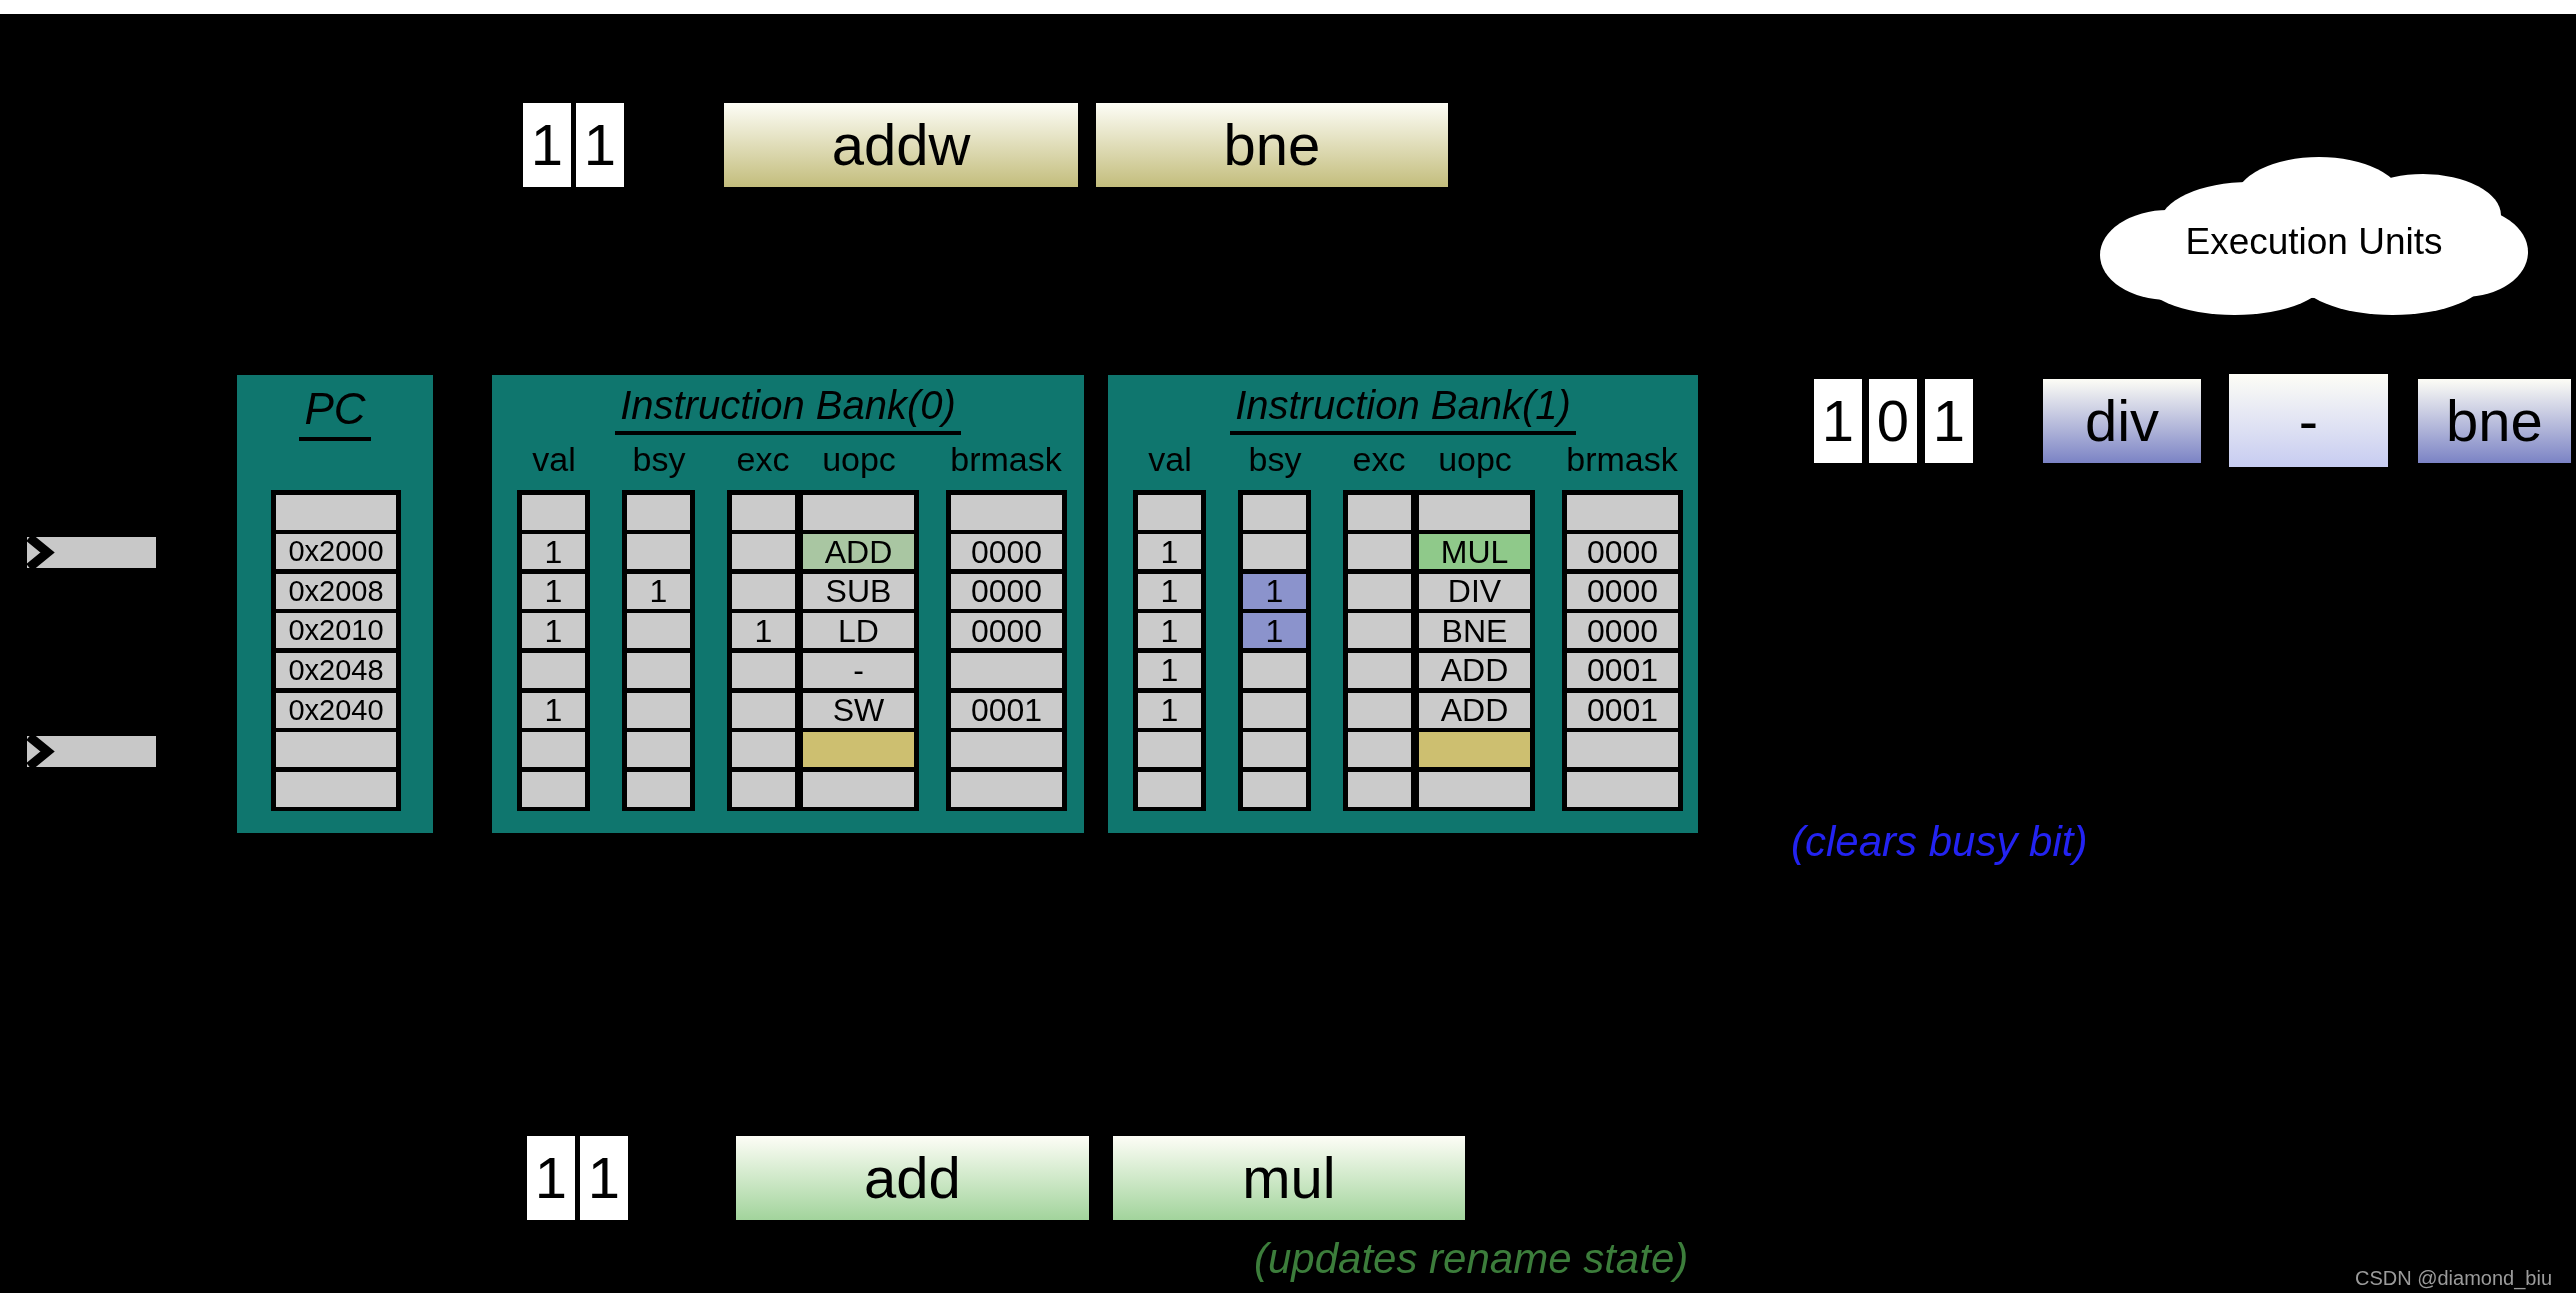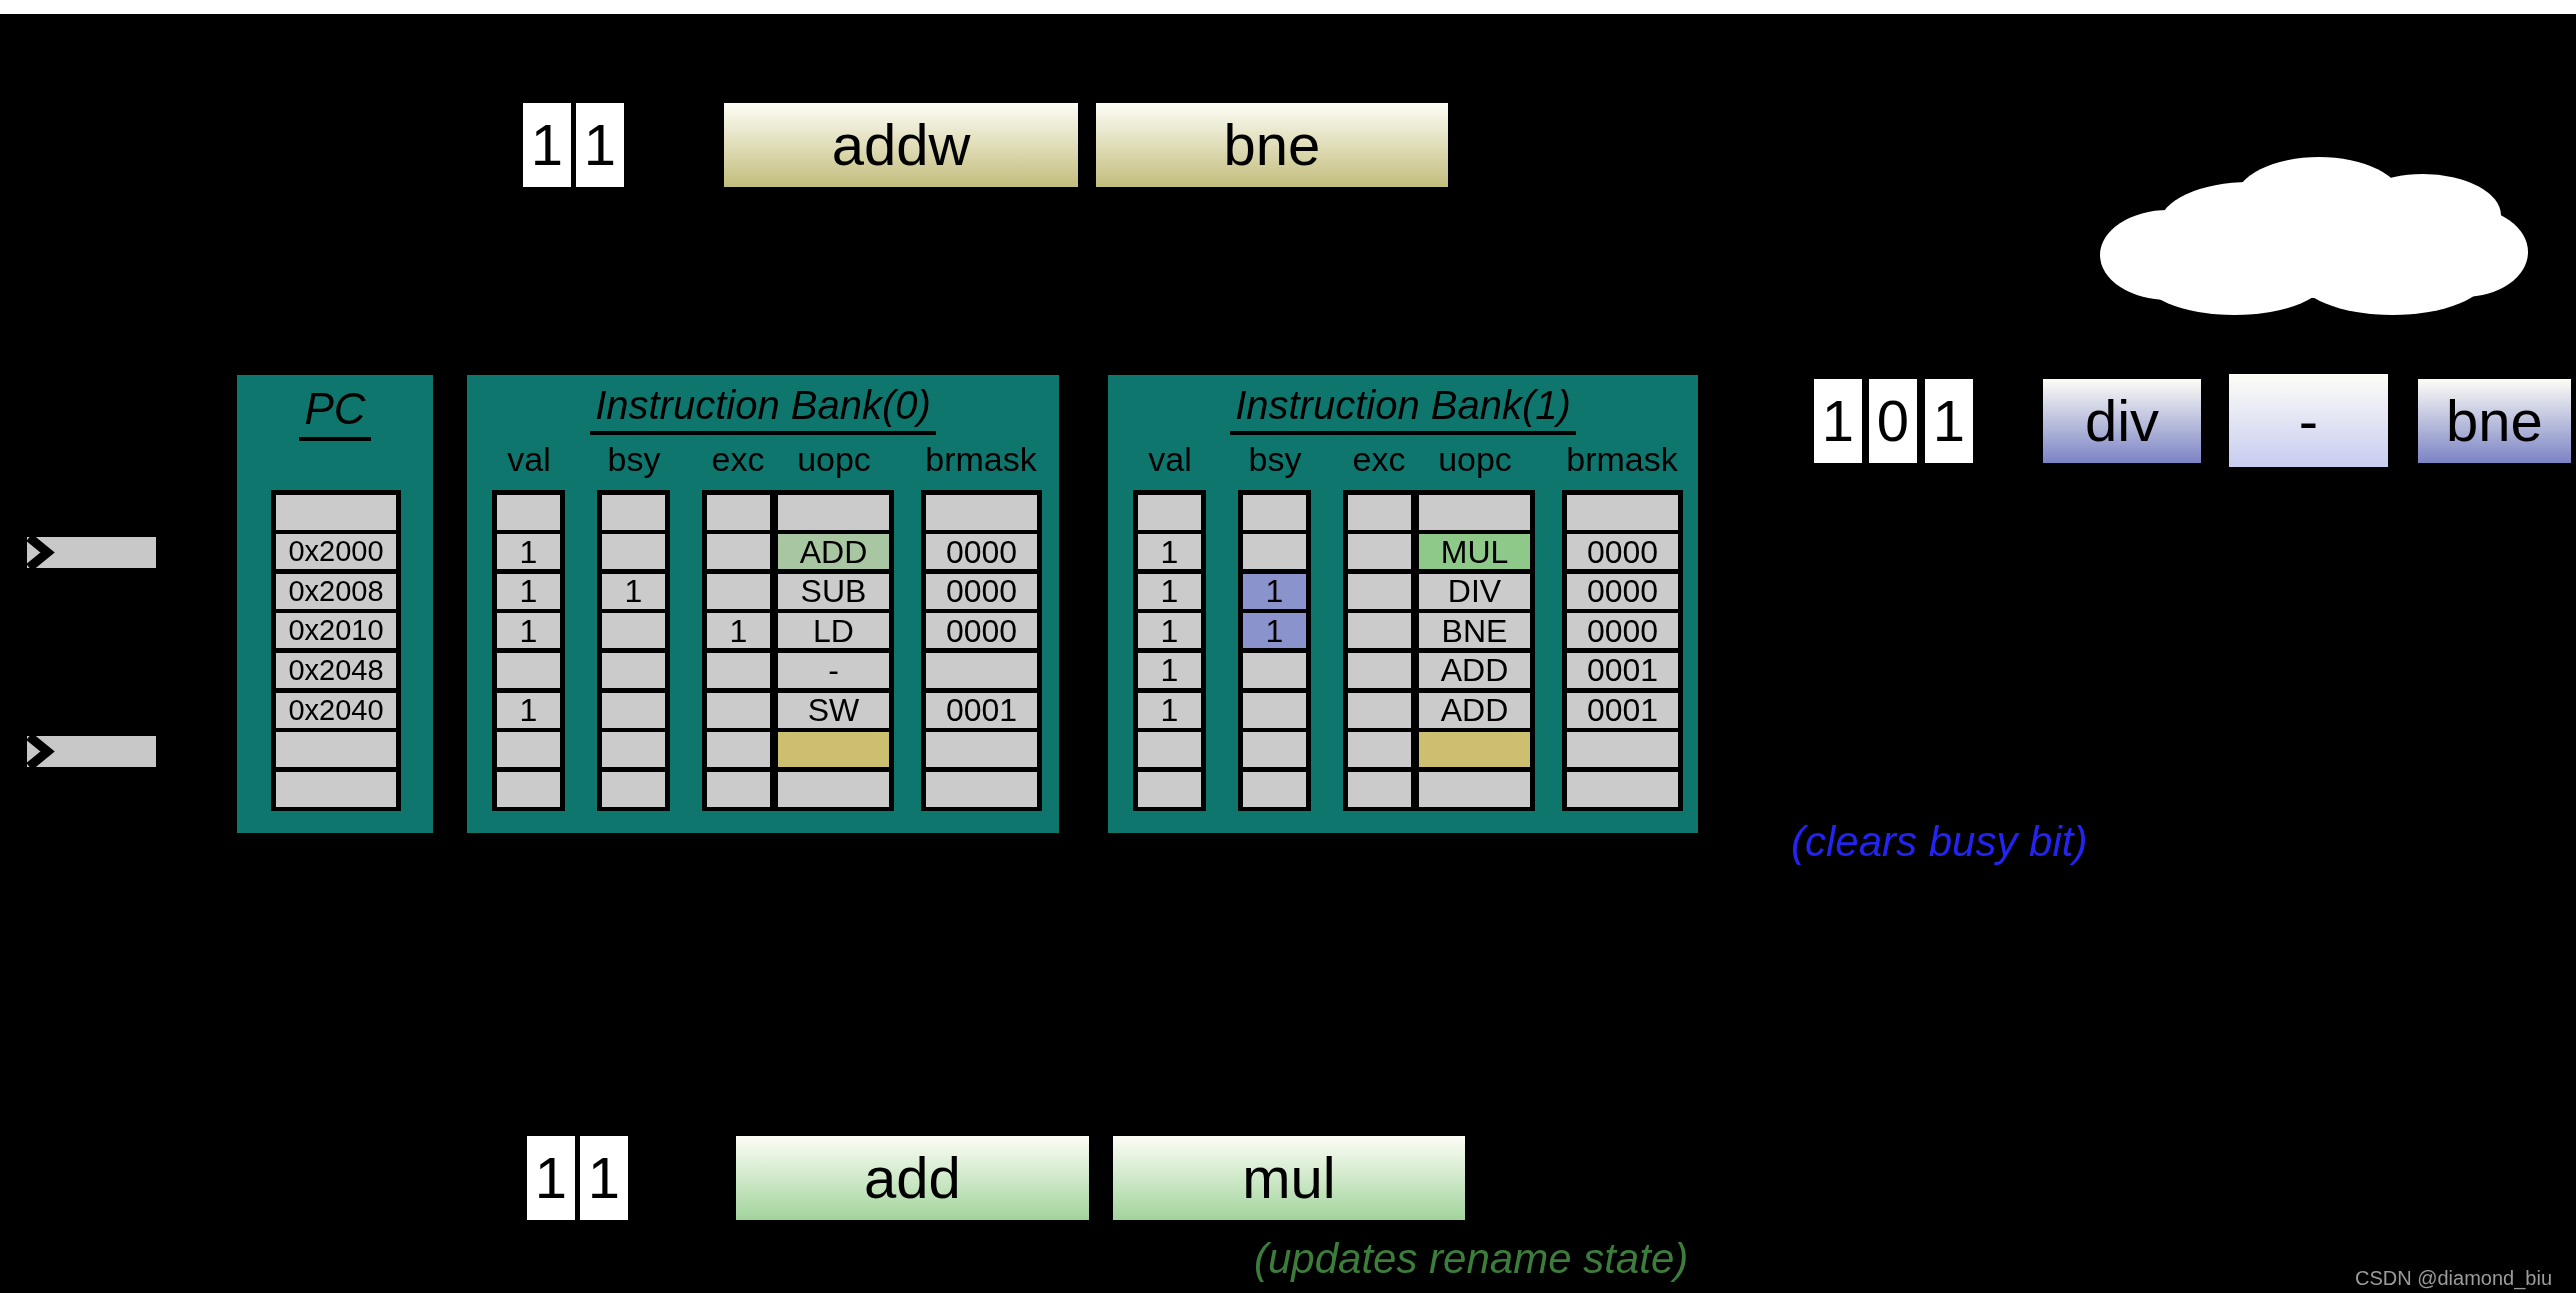--- a/index.html
+++ b/index.html
@@ -30,21 +30,21 @@
   .g-right .slot:nth-child(1){left:2043px;top:379px;width:158px;height:84px;}
   .g-right .slot:nth-child(2){left:2229px;top:374px;width:159px;height:93px;}
   .g-right .slot:nth-child(3){left:2418px;top:379px;width:153px;height:84px;}
   .g-bottom .slot{top:1136px;height:84px;}
   .g-bottom .slot:nth-child(1){left:736px;width:353px;}
   .g-bottom .slot:nth-child(2){left:1113px;width:352px;}
 
   
   .panel{position:absolute;background:#0f766e;}
   .panel-pc{left:237px;top:375px;width:196px;height:458px;}
-  .panel-b0{left:467px;top:375px;width:592px;height:458px;padding-left:33px;}
+  .panel-b0{left:492px;top:375px;width:592px;height:458px;padding-left:33px;}
   .panel-b1{left:1108px;top:375px;width:590px;height:458px;}
   .ptitle{position:absolute;left:0;top:8px;width:100%;text-align:center;
           font-style:italic;font-size:40px;}
   .panel-pc .ptitle{font-size:44px;top:9.3px;}
   .underlined{border-bottom:4px solid #000;padding:0 5.3px 4px 5.3px;}
   .chead{position:absolute;top:65px;transform:translateX(-50%);font-size:34px;white-space:nowrap;}
 
   
   .stack{position:absolute;top:115px;background:#000;padding:4.6px;display:flex;
          flex-direction:column;gap:4.6px;}
@@ -100,20 +100,21 @@
 
   <div class="cloud">
     <div class="puff p1"></div>
     <div class="puff p2"></div>
     <div class="puff p3"></div>
     <div class="puff p4"></div>
     <div class="puff p5"></div>
     <div class="puff p6"></div>
     <div class="puff p7"></div>
     <div class="puff p8"></div>
+    <div class="cloud-label">Execution Units</div>
   </div>
 
   <div class="layer g-right">
     <span><div class="bit">1</div><div class="bit">0</div><div class="bit">1</div></span>
     <span><div class="slot" style="background: linear-gradient(rgb(253, 253, 246) 0%, rgb(123, 131, 197) 100%);">div</div><div class="slot" style="background: linear-gradient(rgb(253, 253, 246) 0%, rgb(199, 204, 241) 100%);">-</div><div class="slot" style="background: linear-gradient(rgb(253, 253, 246) 0%, rgb(123, 131, 197) 100%);">bne</div></span>
   </div>
 
   <div class="tagbar tag-1">
     <svg width="34" height="41" viewBox="0 0 52 62">
       <path d="M8 8 L36 31 L8 54" fill="none" stroke="#000" stroke-width="14"></path>

